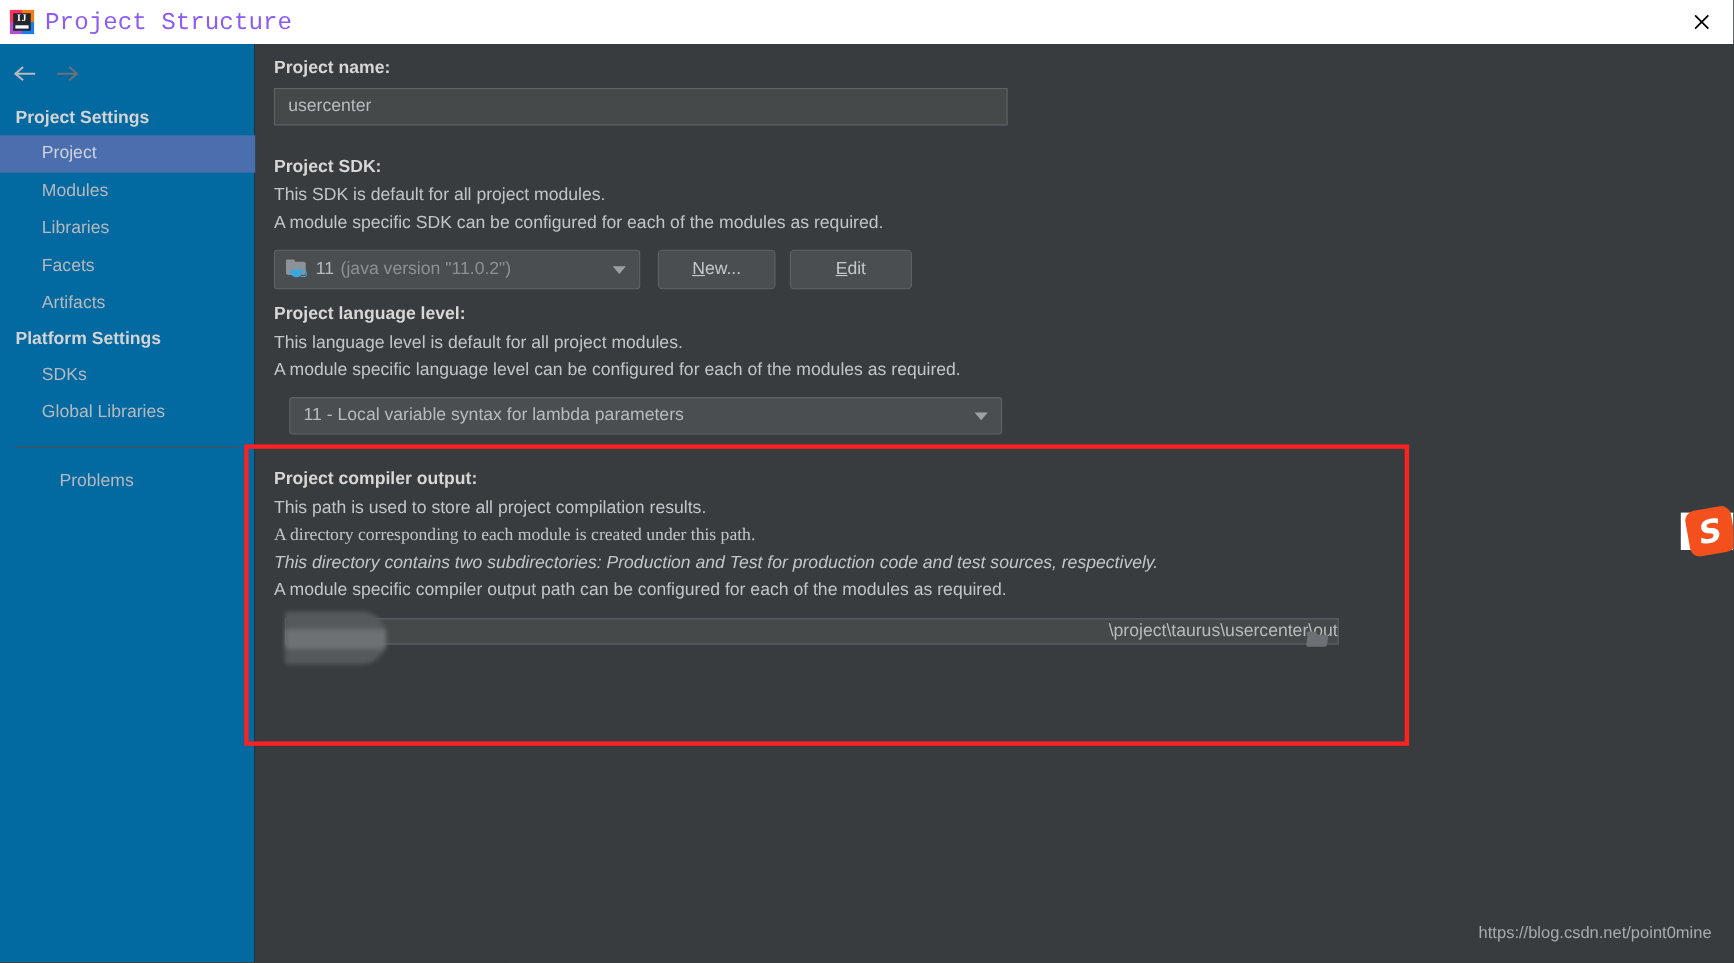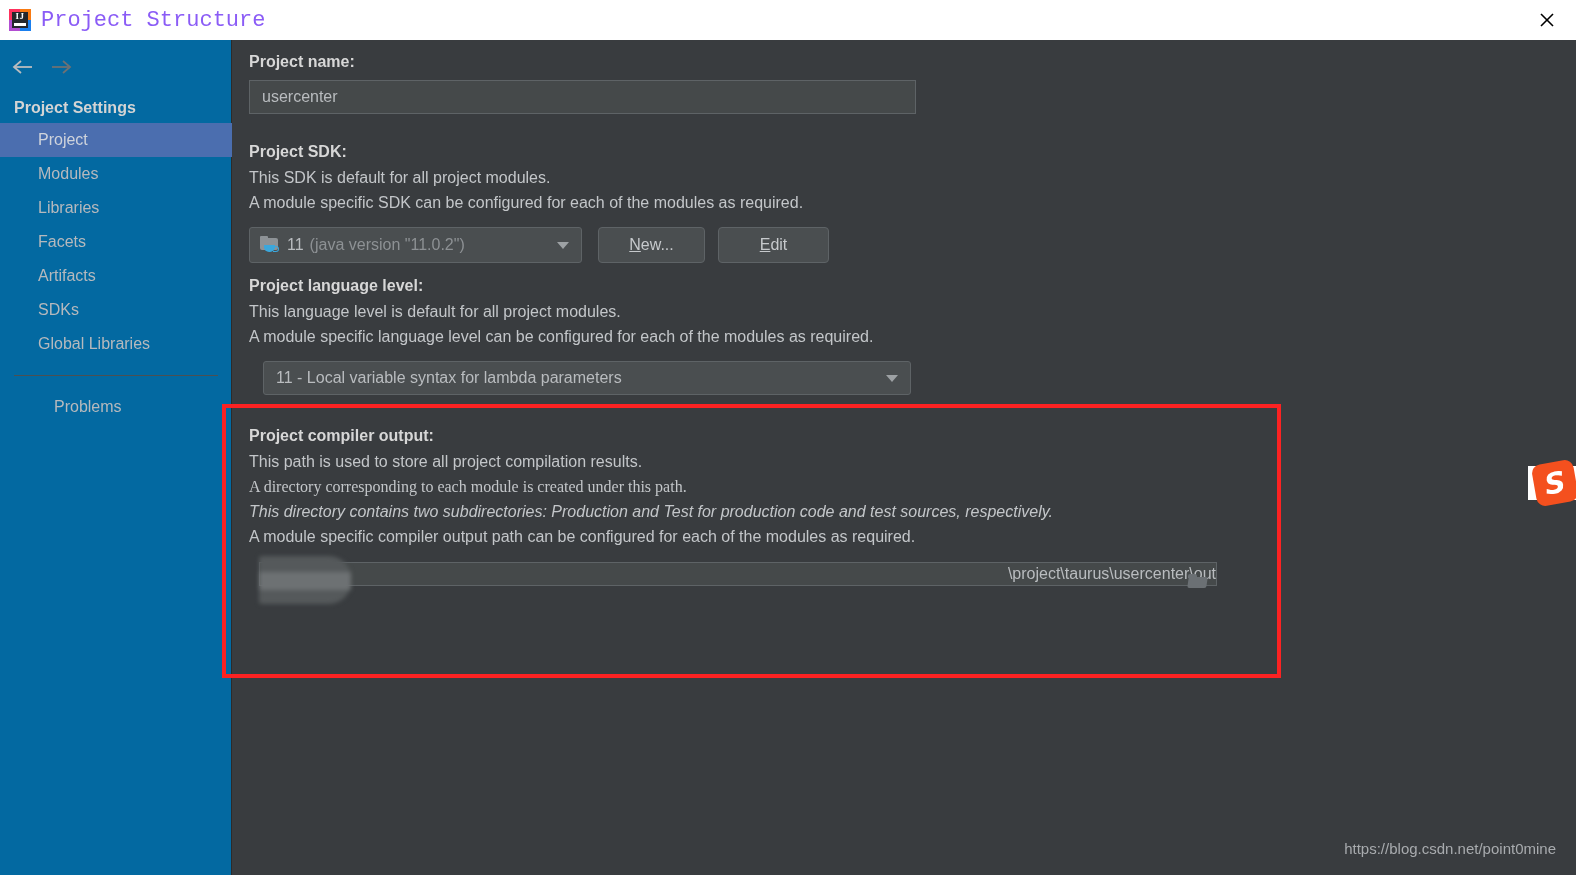--- a/index.html
+++ b/index.html
@@ -392,20 +392,21 @@
       </div>
     </div>
 
     <div class="nav-list">
       <div class="nav-group">Project Settings</div>
       <div class="nav-item selected">Project</div>
       <div class="nav-item">Modules</div>
       <div class="nav-item">Libraries</div>
       <div class="nav-item">Facets</div>
       <div class="nav-item">Artifacts</div>
+      <div class="nav-group">Platform Settings</div>
       <div class="nav-item">SDKs</div>
       <div class="nav-item">Global Libraries</div>
       <div class="nav-sep"></div>
       <div class="nav-item problems">Problems</div>
     </div>
   </div>
 
   <div class="main">
 
     <div class="lbl-bold" style="left:16px; top:13px;">Project name:</div>

